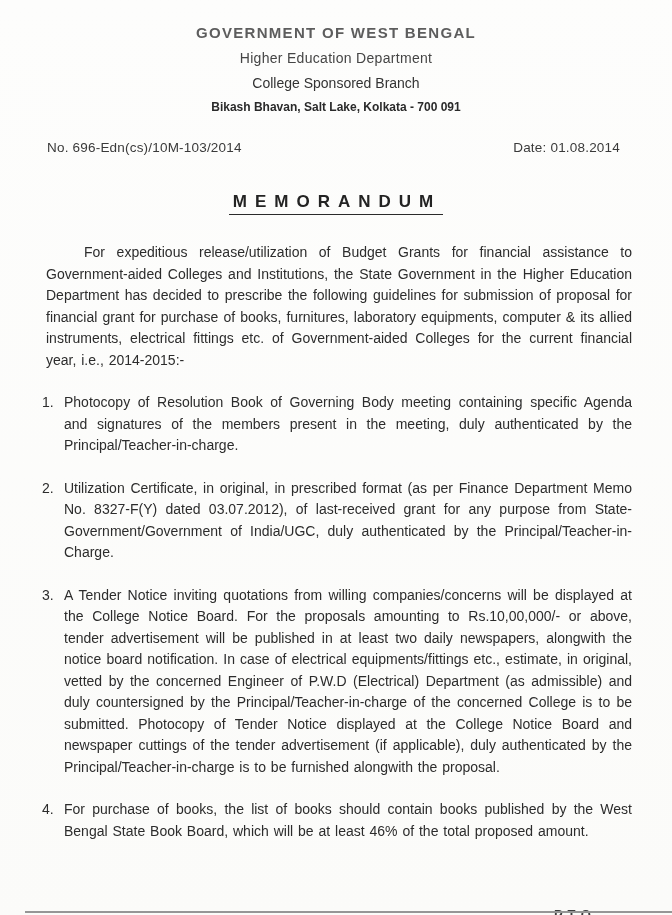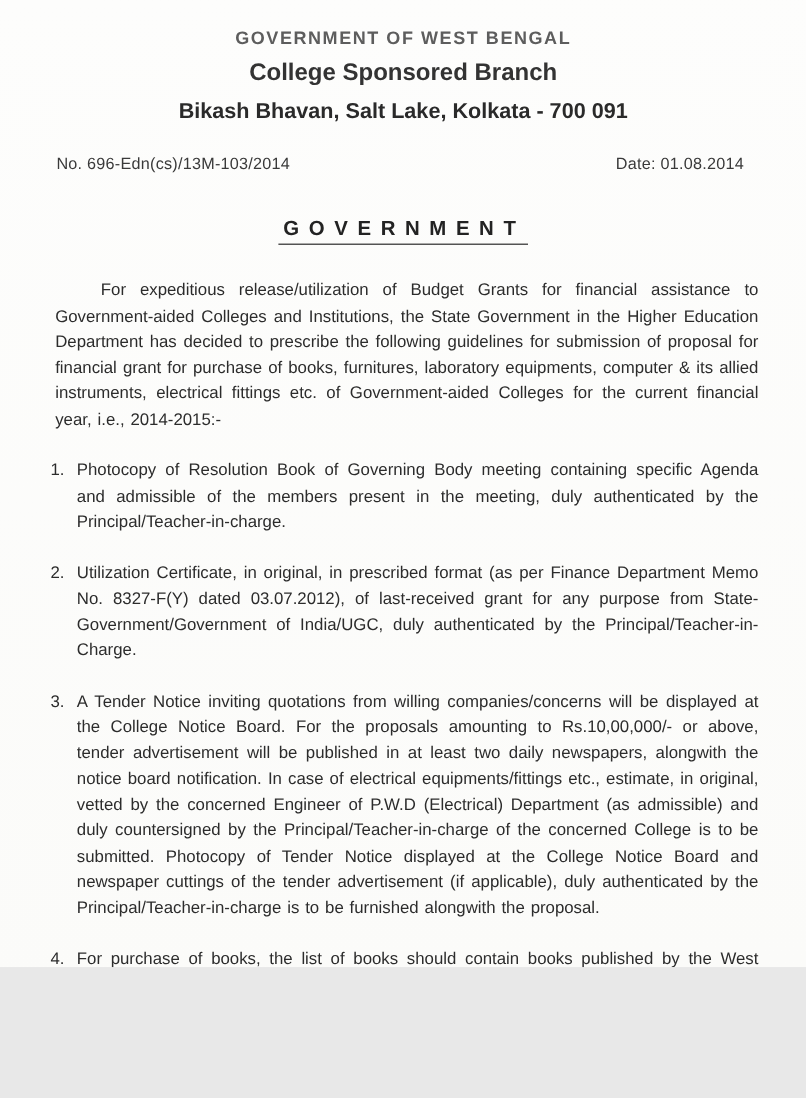--- a/index.html
+++ b/index.html
@@ -1,18 +1,18 @@
 <!DOCTYPE html>
 <html><head>
 <meta charset="utf-8">
 <style>
   html, body { margin: 0; padding: 0; background: #e8e8e8; }
   .page {
     width: 672px;
-    height: 806px;
+    height: 915px;
     margin: 0;
     background: linear-gradient(178deg, #fdfdfc 0%, #fbfbf9 100%);
     position: relative;
     overflow: hidden;
     font-family: "Liberation Sans", sans-serif;
     color: #2e2e2e;
     box-sizing: border-box;
   }
   
   .letterhead { padding-top: 24px; text-align: center; }
@@ -24,27 +24,27 @@
     margin-bottom: 9px;
   }
   .lh2 {
     font-size: 14px;
     color: #454545;
     font-weight: 400;
     letter-spacing: 0.3px;
     margin-bottom: 9px;
   }
   .lh3 {
-    font-size: 20px;
-    font-weight: 700;
+    font-size: 14px;
+    font-weight: 400;
     color: #333333;
     margin-bottom: 9px;
   }
   .lh4 {
-    font-size: 18px;
+    font-size: 12px;
     font-weight: 700;
     color: #2a2a2a;
   }
   
   .ref-row {
     display: flex;
     justify-content: space-between;
     margin: 26px 52px 0 47px;
     font-size: 13.5px;
     color: #3a3a3a;
@@ -106,39 +106,40 @@
     background: #969696;
   }
 </style>
 </head>
 <body>
 
 <div class="page">
 
   <header class="letterhead">
     <div class="lh1">GOVERNMENT OF WEST BENGAL</div>
+    <div class="lh2">Higher Education Department</div>
     <div class="lh3">College Sponsored Branch</div>
     <div class="lh4">Bikash Bhavan, Salt Lake, Kolkata - 700 091</div>
   </header>
 
   <div class="ref-row">
-    <span>No.  696-Edn(cs)/13M-103/2014</span>
+    <span>No.  696-Edn(cs)/10M-103/2014</span>
     <span>Date: 01.08.2014</span>
   </div>
 
   <div class="title-wrap">
-    <span class="title-text">GOVERNMENT</span>
+    <span class="title-text">MEMORANDUM</span>
   </div>
 
   <p class="intro">For expeditious release/utilization of Budget Grants for financial assistance to Government-aided Colleges and Institutions, the State Government in the Higher Education Department has decided to prescribe the following guidelines for submission of proposal for financial grant for purchase of books, furnitures, laboratory equipments, computer &amp; its allied instruments, electrical fittings etc. of Government-aided Colleges for the current financial year, i.e., 2014-2015:-</p>
 
   <ol class="items">
     <li class="item">
       <span class="num">1.</span>
-      <span class="text">Photocopy of Resolution Book of Governing Body meeting containing specific Agenda and admissible of the members present in the meeting, duly authenticated by the Principal/Teacher-in-charge.</span>
+      <span class="text">Photocopy of Resolution Book of Governing Body meeting containing specific Agenda and signatures of the members present in the meeting, duly authenticated by the Principal/Teacher-in-charge.</span>
     </li>
     <li class="item">
       <span class="num">2.</span>
       <span class="text">Utilization Certificate, in original, in prescribed format (as per Finance Department Memo No. 8327-F(Y) dated 03.07.2012), of last-received grant for any purpose from State- Government/Government of India/UGC, duly authenticated by the Principal/Teacher-in-Charge.</span>
     </li>
     <li class="item">
       <span class="num">3.</span>
       <span class="text">A Tender Notice inviting quotations from willing companies/concerns will be displayed at the College Notice Board. For the proposals amounting to Rs.10,00,000/- or above, tender advertisement will be published in at least two daily newspapers, alongwith the notice board notification. In case of electrical equipments/fittings etc., estimate, in original, vetted by the concerned Engineer of P.W.D (Electrical) Department (as admissible) and duly countersigned by the Principal/Teacher-in-charge of the concerned College is to be submitted. Photocopy of Tender Notice displayed at the College Notice Board and newspaper cuttings of the tender advertisement (if applicable), duly authenticated by the Principal/Teacher-in-charge is to be furnished alongwith the proposal.</span>
     </li>
     <li class="item">

